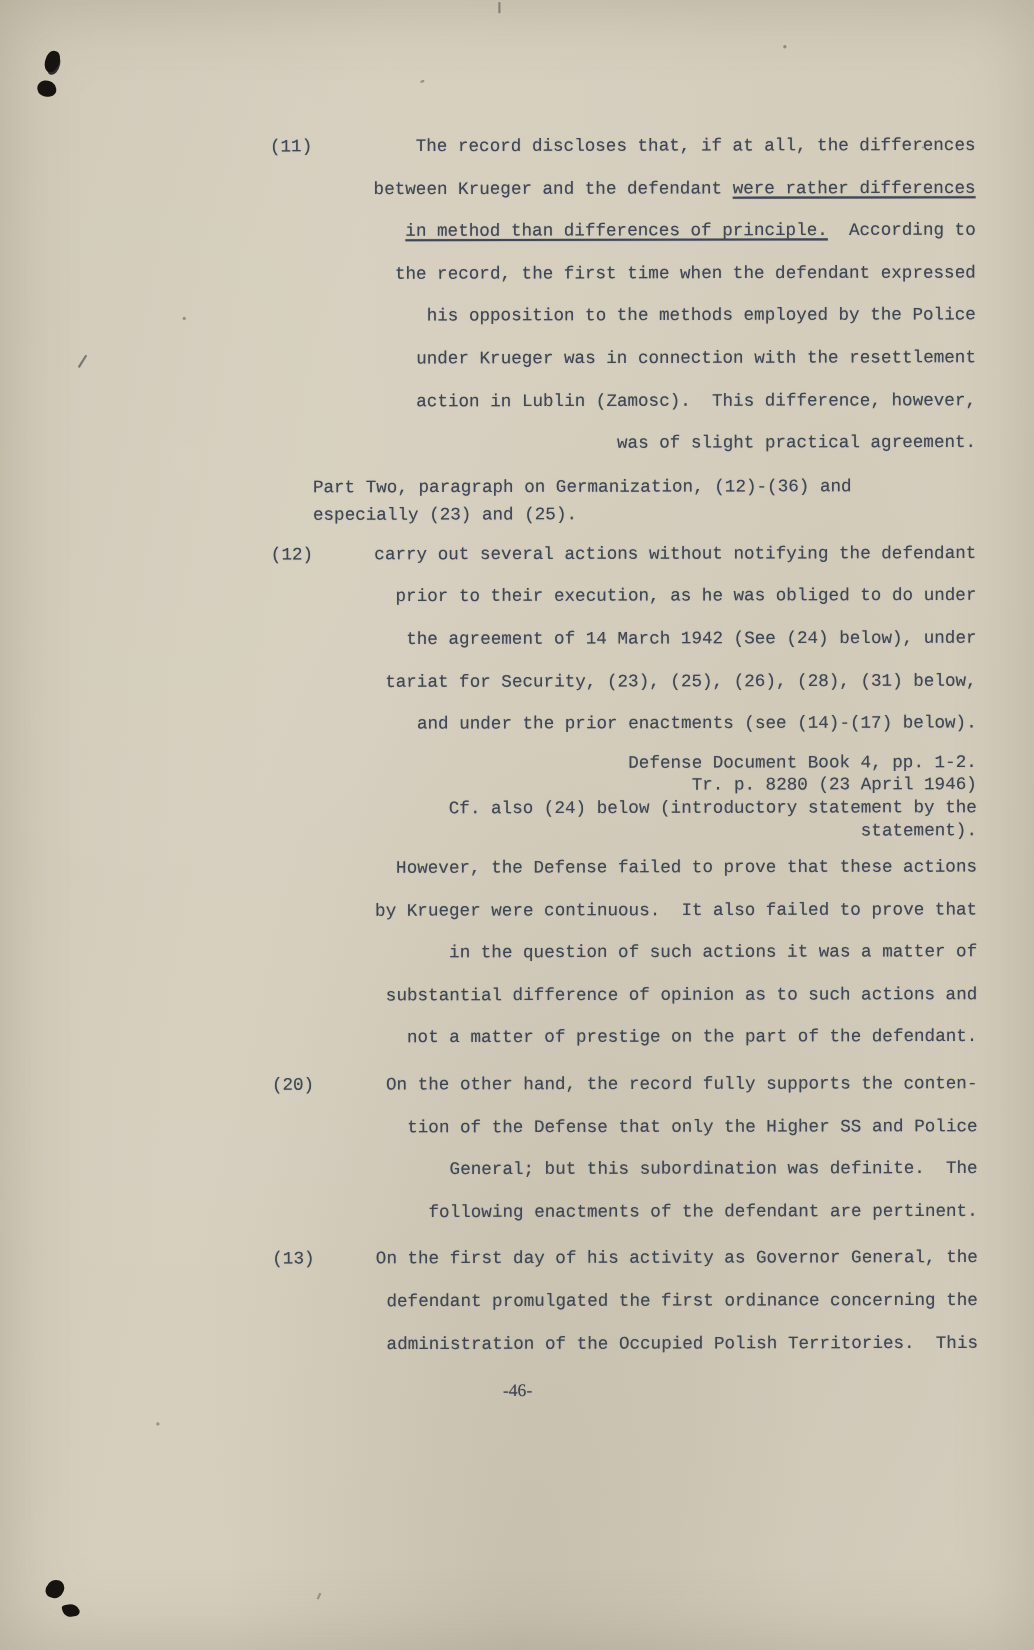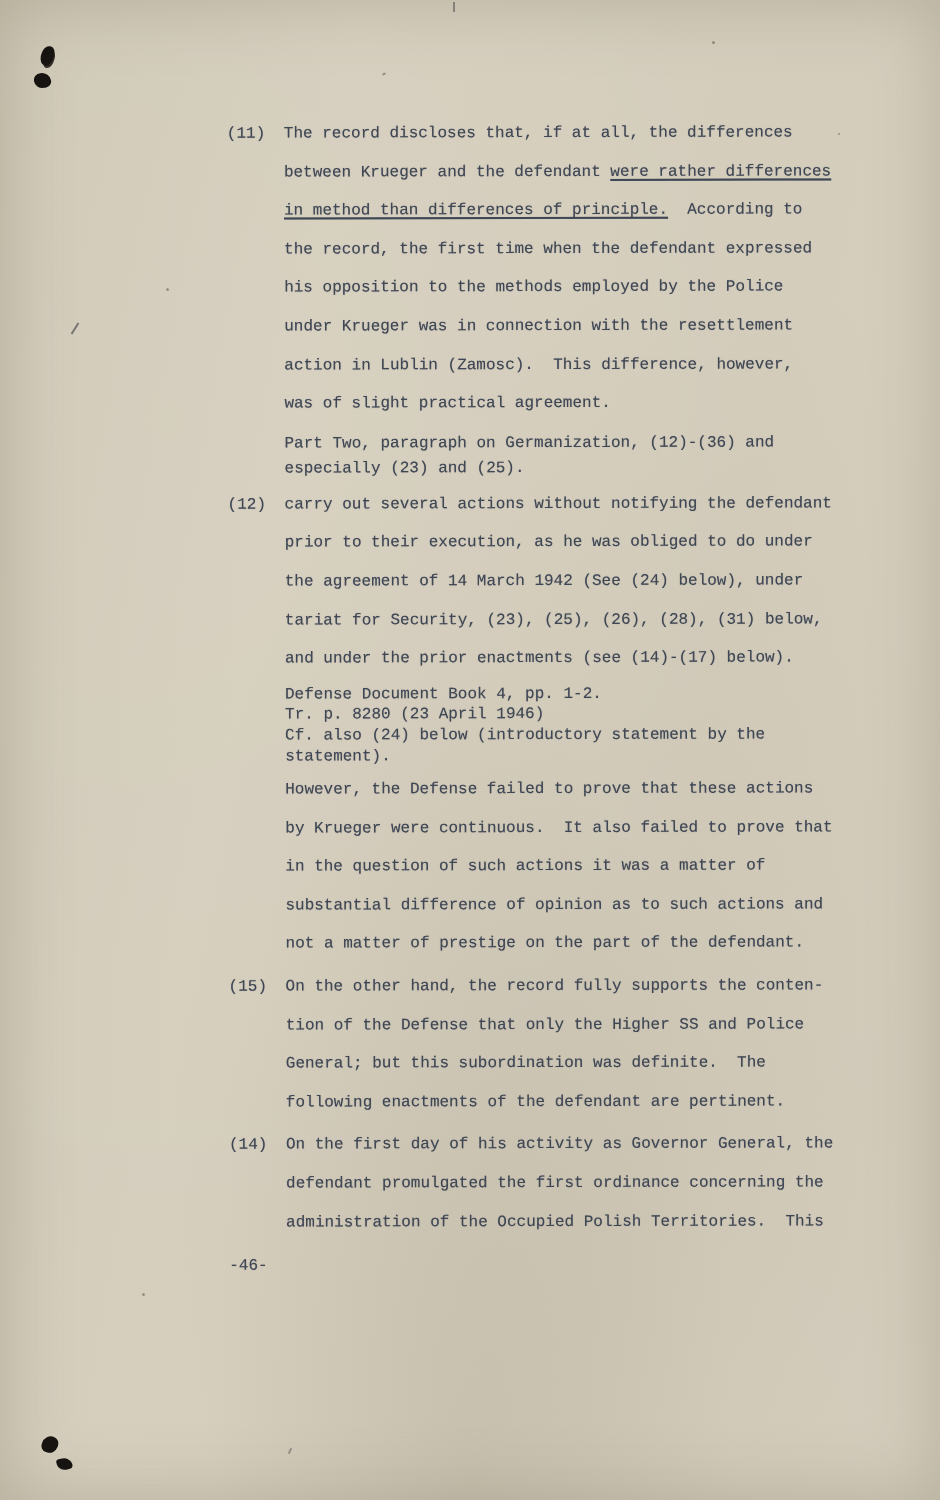--- a/index.html
+++ b/index.html
@@ -18,31 +18,31 @@
   }
   .vignette { position:absolute; inset:0; box-shadow: inset 0 0 70px rgba(100,92,70,0.28); pointer-events:none; z-index:5; }
 
   main { position:absolute; left:228px; top:114px; width:660px; transform:rotate(-0.12deg); }
 
   .block { display:flex; }
   .block .label { width:57px; flex:0 0 57px; }
   .block .lines { flex:1; }
   .line { white-space:pre; text-shadow: 0 0 1px rgba(63,70,84,0.45); }
 
-  .double .line, .double .label { line-height:38.6px; }
+  .double .line, .double .label { line-height:38.6px;text-align:right; }
   .note  .line, .note  .label  { line-height:25px; }
-  .cite  .line, .cite  .label  { line-height:20.6px; }
+  .cite  .line, .cite  .label  { line-height:20.6px;text-align:right; }
 
   .block.double:not(:first-child) { margin-top:4px; }
   .block.note { margin-top:8px; }
   .block.cite { margin-top:6px; }
 
   .u { text-decoration:underline; text-decoration-thickness:1.5px; text-underline-offset:3px; }
 
-  .page-number { margin-top:10px; line-height:28px; text-shadow:0 0 1px rgba(63,70,84,0.45); }
+  .page-number { margin-top:10px; margin-left:228px; line-height:28px; text-shadow:0 0 1px rgba(63,70,84,0.45);font-family:Liberation Serif, serif; }
 
   .ink { position:absolute; background:#161310; z-index:6; }
   .ink.b1 { left:41px;  top:46px;   width:13px; height:20px; border-radius:55% 40% 60% 45%; transform:rotate(12deg); box-shadow:2px 3px 0 -1px rgba(22,19,16,0.85); }
   .ink.b2 { left:34px;  top:73px;   width:17px; height:15px; border-radius:45% 60% 40% 55%; transform:rotate(-8deg); }
   .ink.b3 { left:42px;  top:1436px; width:16px; height:17px; border-radius:60% 45% 55% 40%; transform:rotate(20deg); }
   .ink.b4 { left:57px;  top:1458px; width:15px; height:12px; border-radius:20% 65% 30% 60%; transform:rotate(-15deg); }
 
   .artifact { position:absolute; background:rgba(75,75,78,0.55); z-index:4; }
   .a1 { left:453px; top:2px;    width:2px; height:10px; }
   .a2 { left:74px;  top:322px;  width:2px; height:13px; transform:rotate(32deg); background:rgba(60,60,66,0.6); }
@@ -116,30 +116,30 @@
         <div class="label line"></div>
         <div class="lines">
           <div class="line"><span>However, the Defense failed to prove that these actions</span></div>
           <div class="line"><span>by Krueger were continuous.  It also failed to prove that</span></div>
           <div class="line"><span>in the question of such actions it was a matter of</span></div>
           <div class="line"><span>substantial difference of opinion as to such actions and</span></div>
           <div class="line"><span>not a matter of prestige on the part of the defendant.</span></div>
         </div>
       </div>
       <div class="block double">
-        <div class="label line">(15)</div>
+        <div class="label line">(20)</div>
         <div class="lines">
           <div class="line"><span>On the other hand, the record fully supports the conten-</span></div>
           <div class="line"><span>tion of the Defense that only the Higher SS and Police</span></div>
           <div class="line"><span>General; but this subordination was definite.  The</span></div>
           <div class="line"><span>following enactments of the defendant are pertinent.</span></div>
         </div>
       </div>
       <div class="block double">
-        <div class="label line">(14)</div>
+        <div class="label line">(13)</div>
         <div class="lines">
           <div class="line"><span>On the first day of his activity as Governor General, the</span></div>
           <div class="line"><span>defendant promulgated the first ordinance concerning the</span></div>
           <div class="line"><span>administration of the Occupied Polish Territories.  This</span></div>
         </div>
       </div>
     </div>
   <div class="page-number">-46-</div>
 </main>
 

